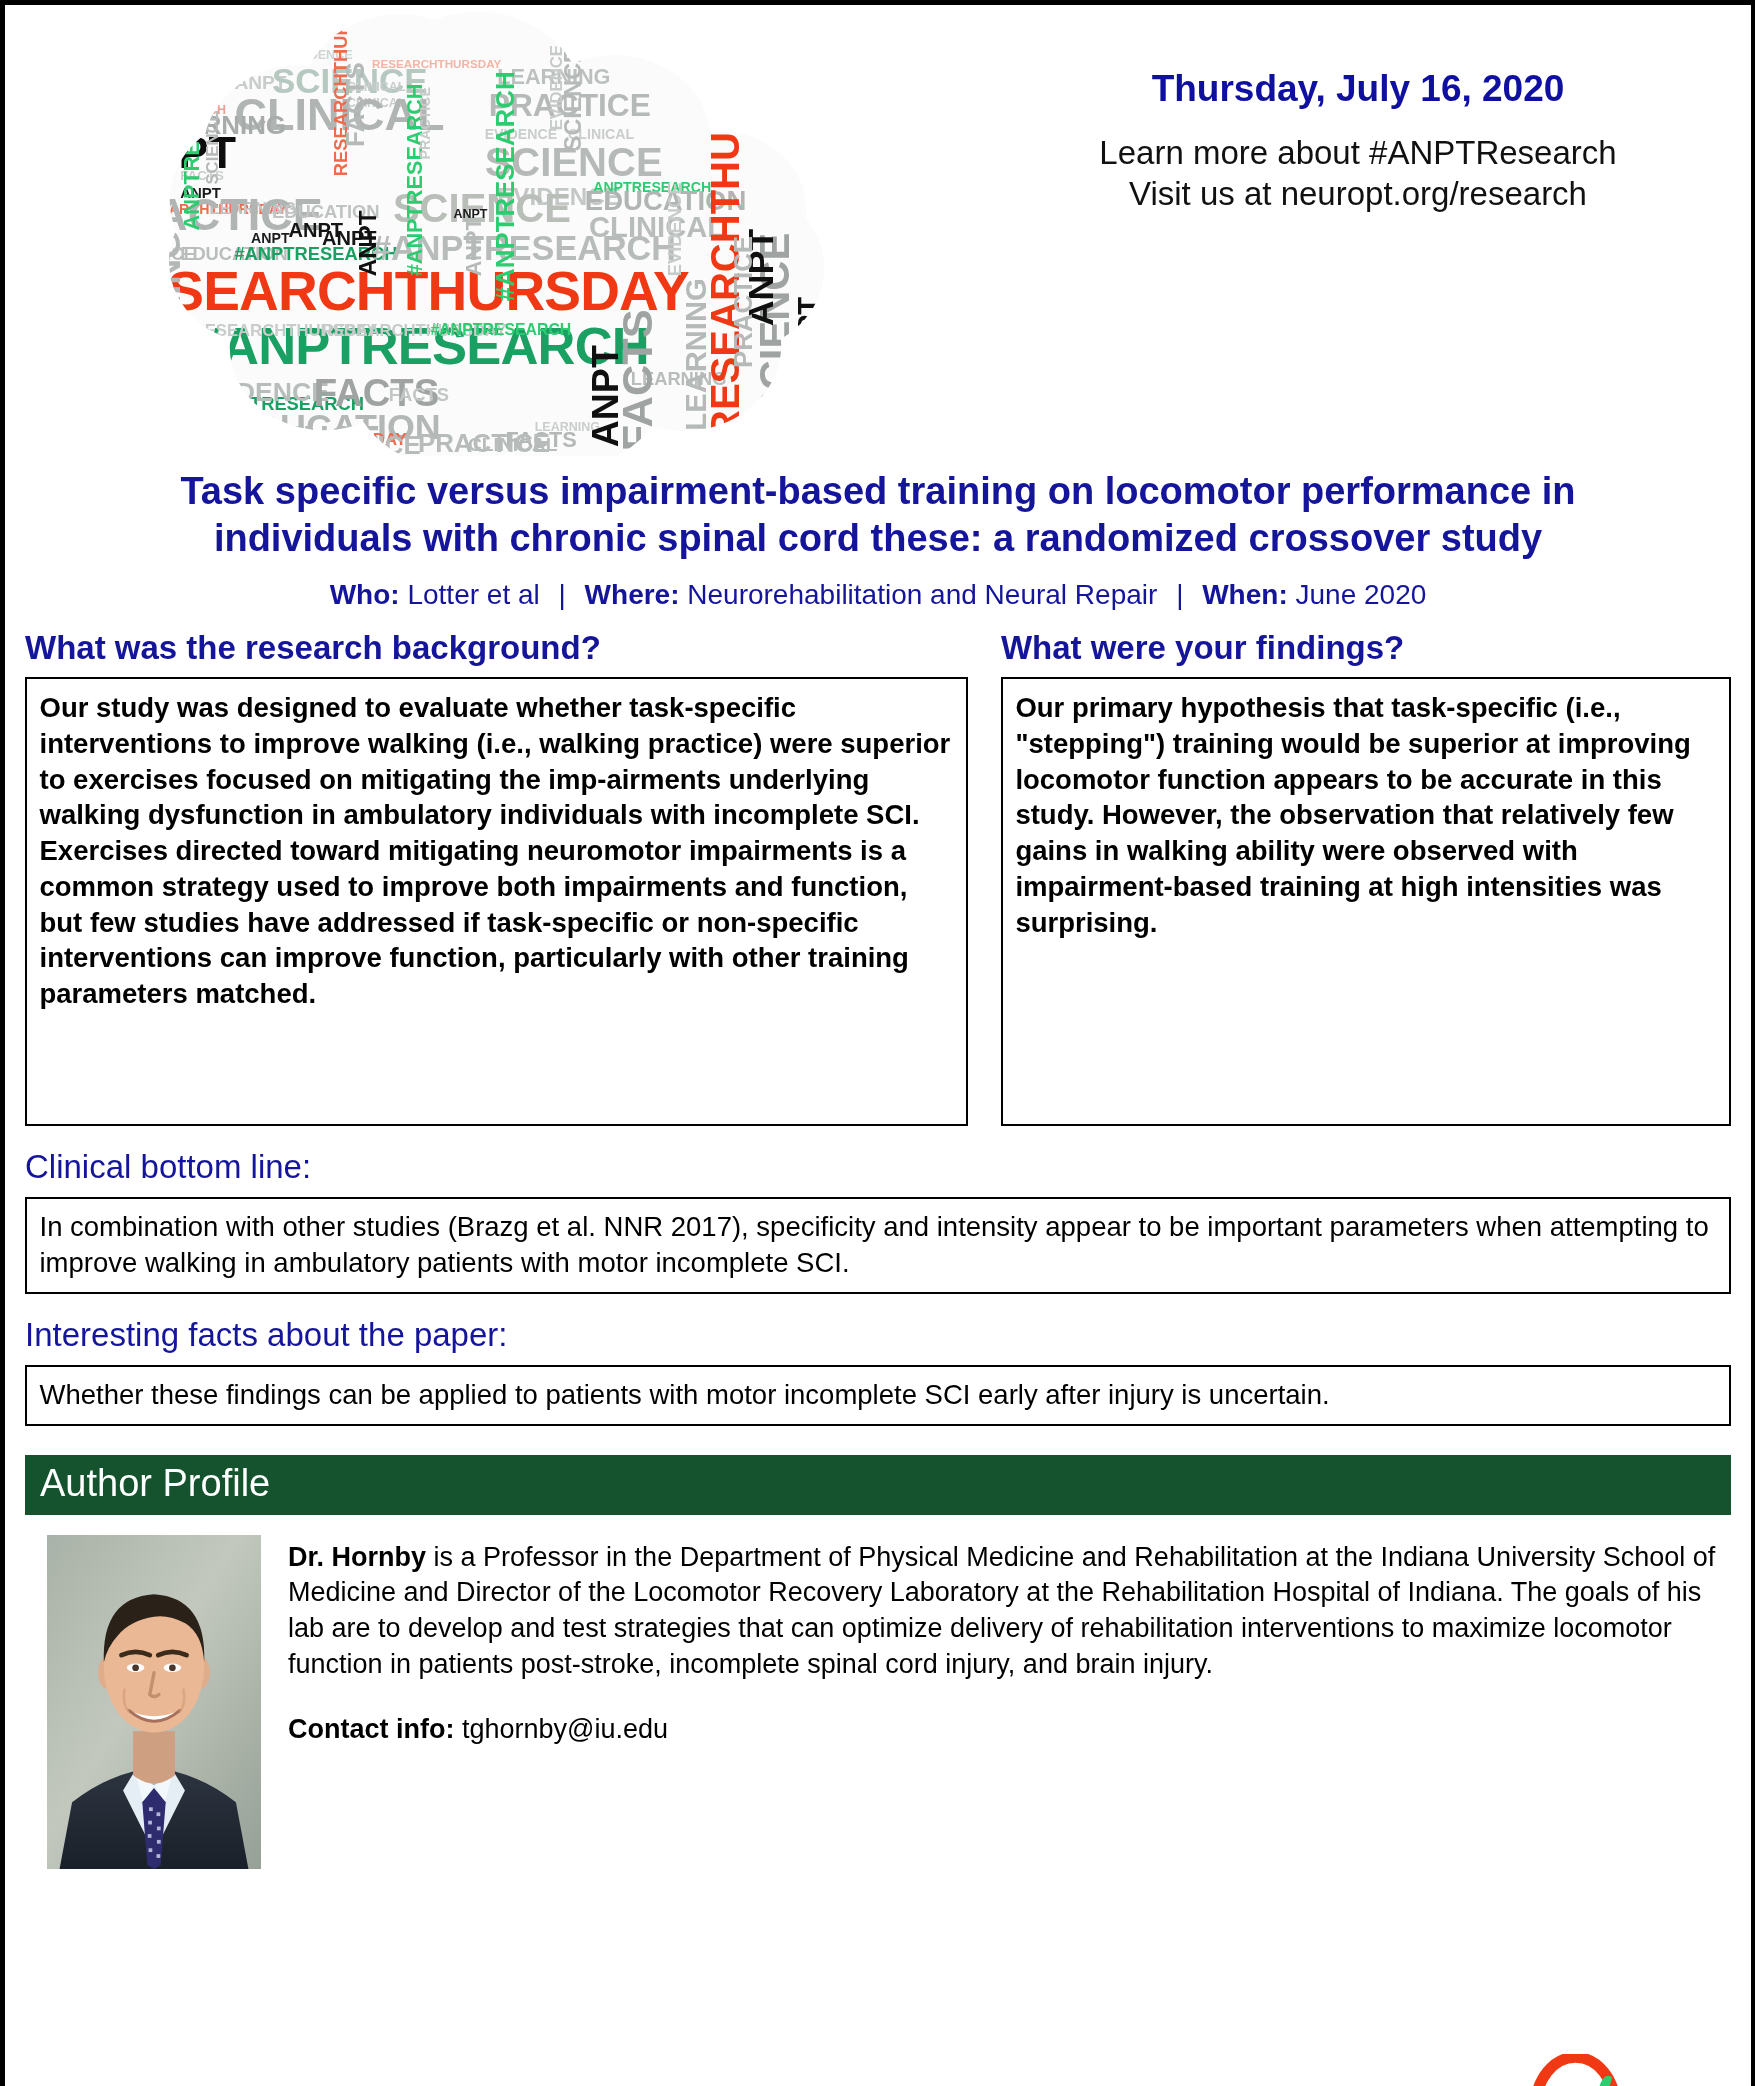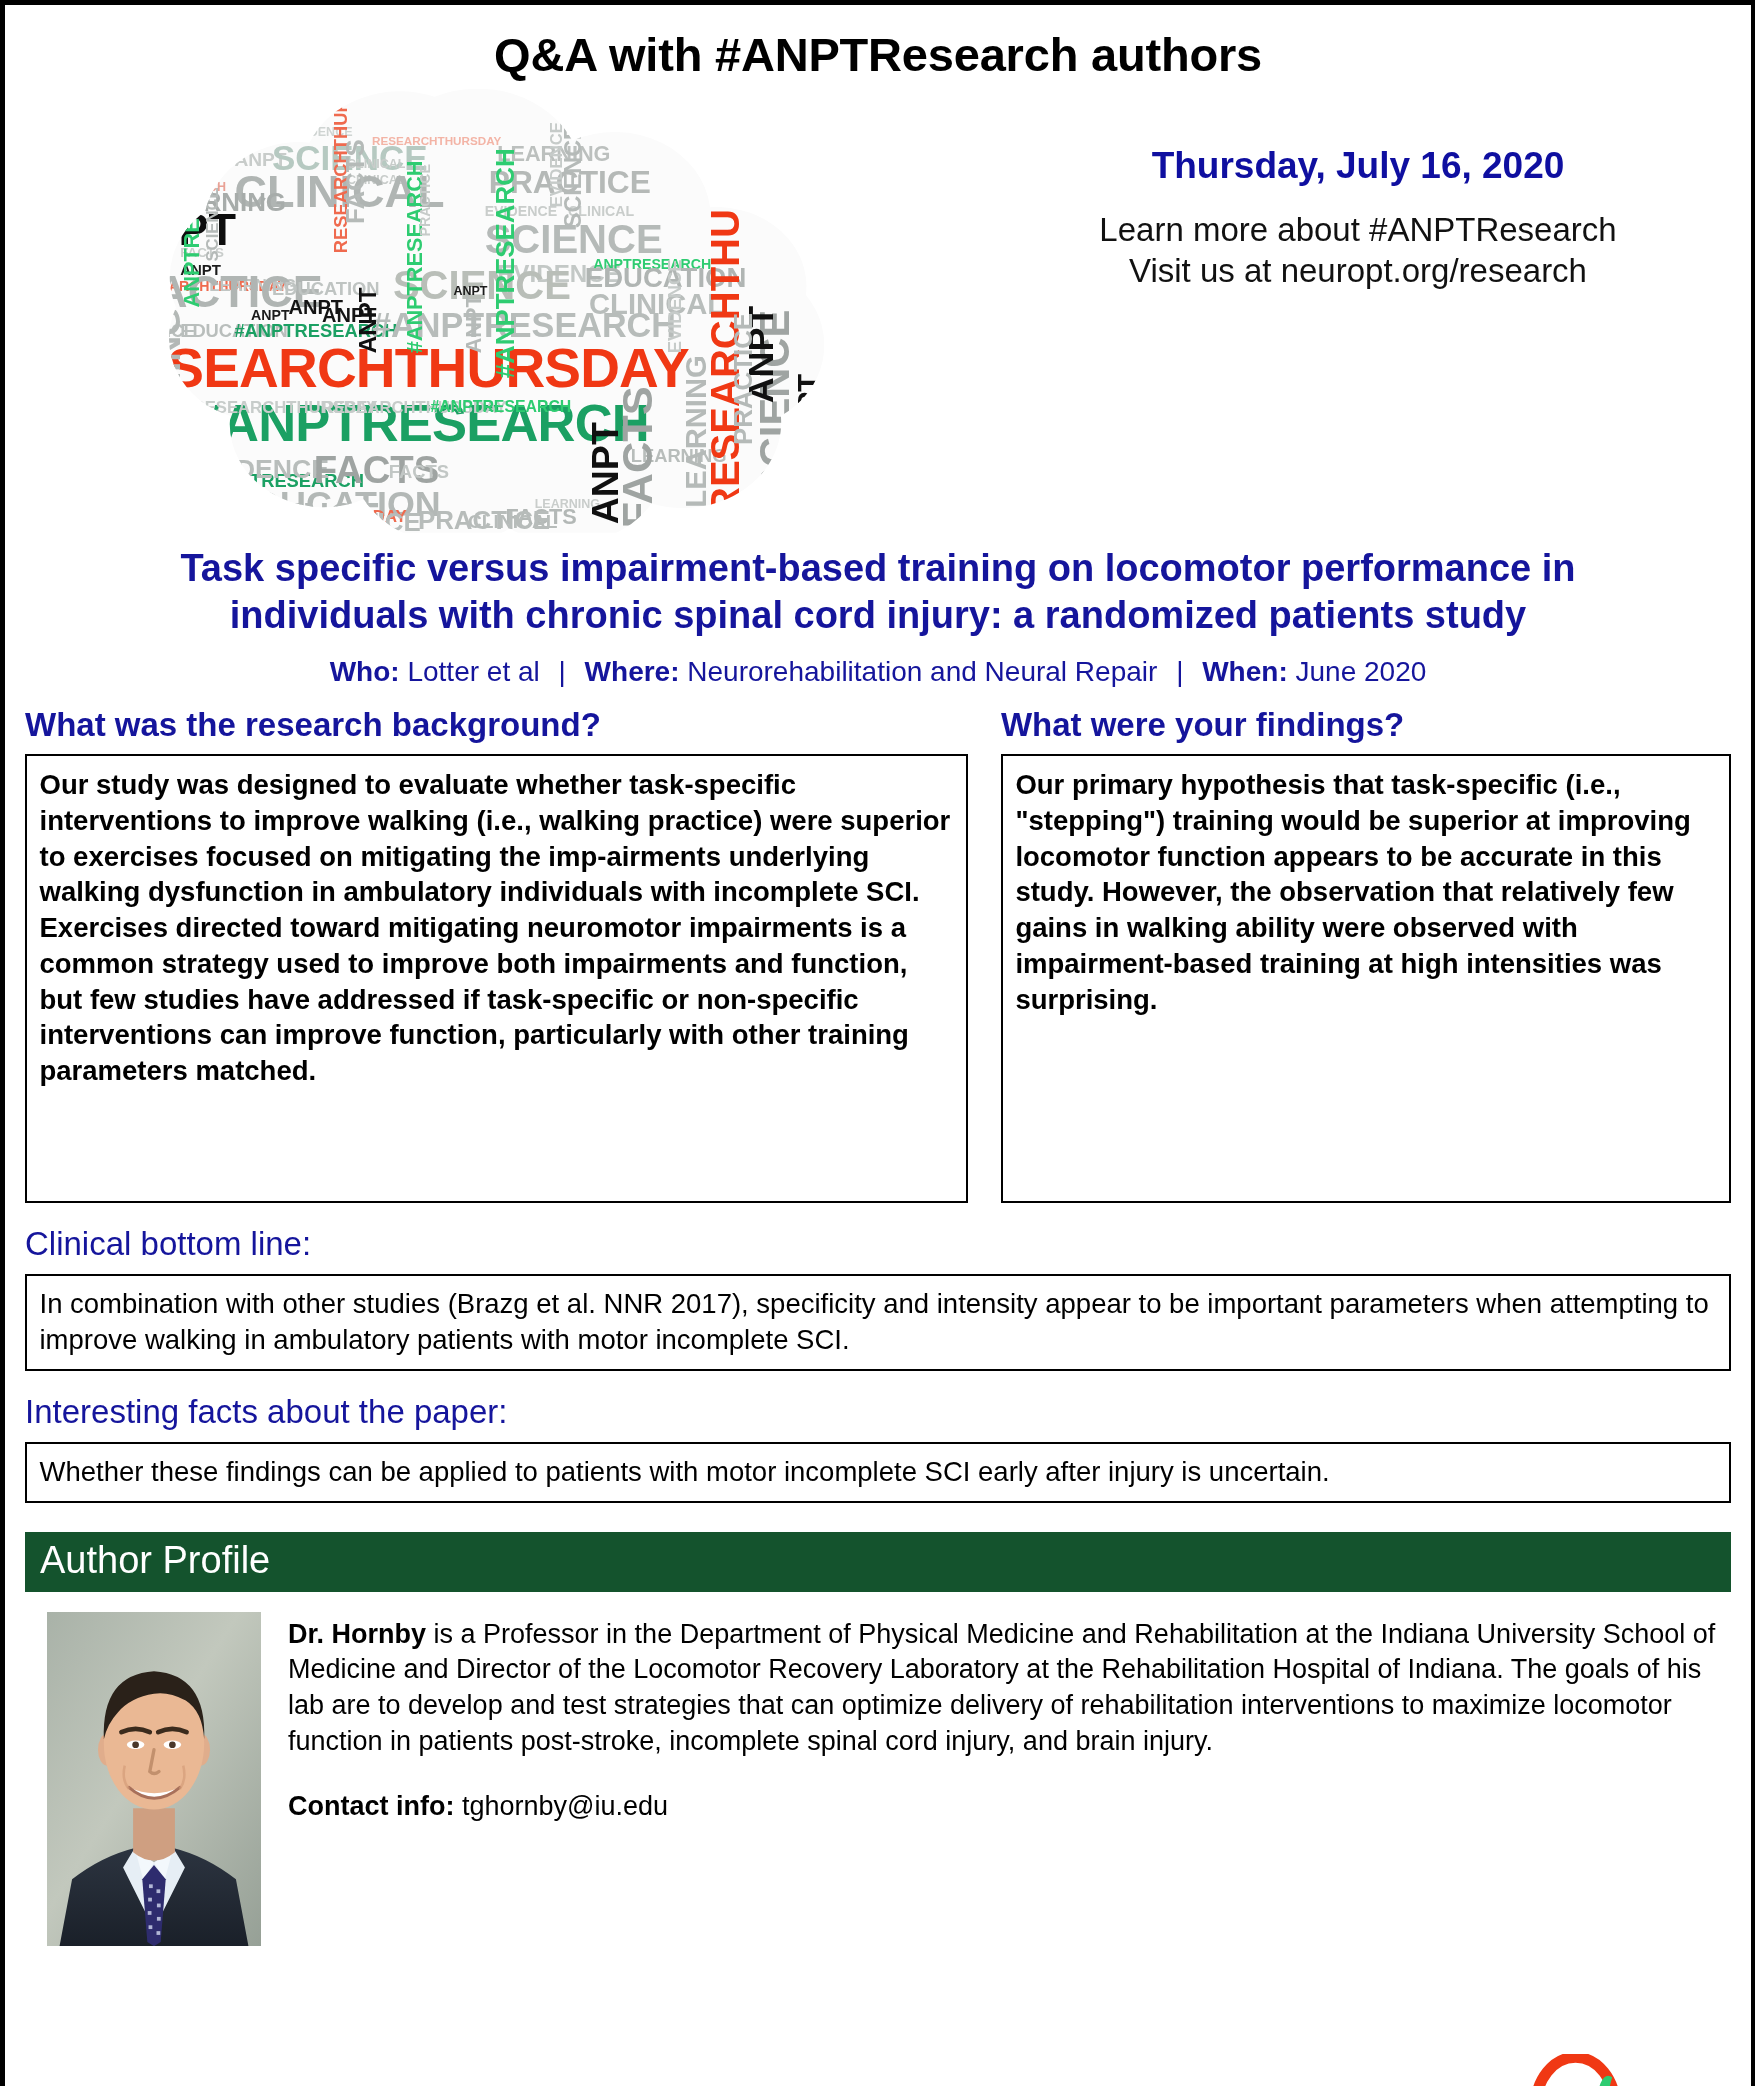--- a/index.html
+++ b/index.html
@@ -170,21 +170,20 @@
     width: 259px;
     height: 196px;
   }
   .anpt-logo svg { width: 100%; height: 100%; display: block; }
 </style>
 </head>
 <body>
 
 <div class="page">
 
-  <div class="header-title">Q&amp;A with #ANPTResearch authors</div>
 
   <div class="header-row">
 
     <div class="wordcloud">
       <svg class="wc-svg" viewBox="0 0 1980 1070" xmlns="http://www.w3.org/2000/svg">
         <defs>
           <clipPath id="cloudclip">
             <path d="M360 300 a230 210 0 0 1 250 -165 a235 200 0 0 1 300 -110 a250 215 0 0 1 330 105
                      a230 200 0 0 1 330 160 a215 190 0 0 1 230 210 a220 200 0 0 1 -60 290
                      a235 205 0 0 1 -310 210 a240 210 0 0 1 -340 60 a245 215 0 0 1 -350 -70
@@ -339,21 +338,21 @@
 
     <div class="header-info">
       <div class="header-date">Thursday, July 16, 2020</div>
       <div class="header-learn">Learn more about #ANPTResearch</div>
       <div class="header-visit">Visit us at neuropt.org/research</div>
     </div>
   </div>
 
   <div class="paper-title">
     <div>Task specific versus impairment-based training on locomotor performance in</div>
-    <div>individuals with chronic spinal cord injury: a randomized patients study</div>
+    <div>individuals with chronic spinal cord these: a randomized crossover study</div>
   </div>
 
   <div class="byline">
     <b>Who:</b>
     <span>Lotter et al</span>
     <span class="sep">|</span>
     <b>Where:</b>
     <span>Neurorehabilitation and Neural Repair</span>
     <span class="sep">|</span>
     <b>When:</b>

